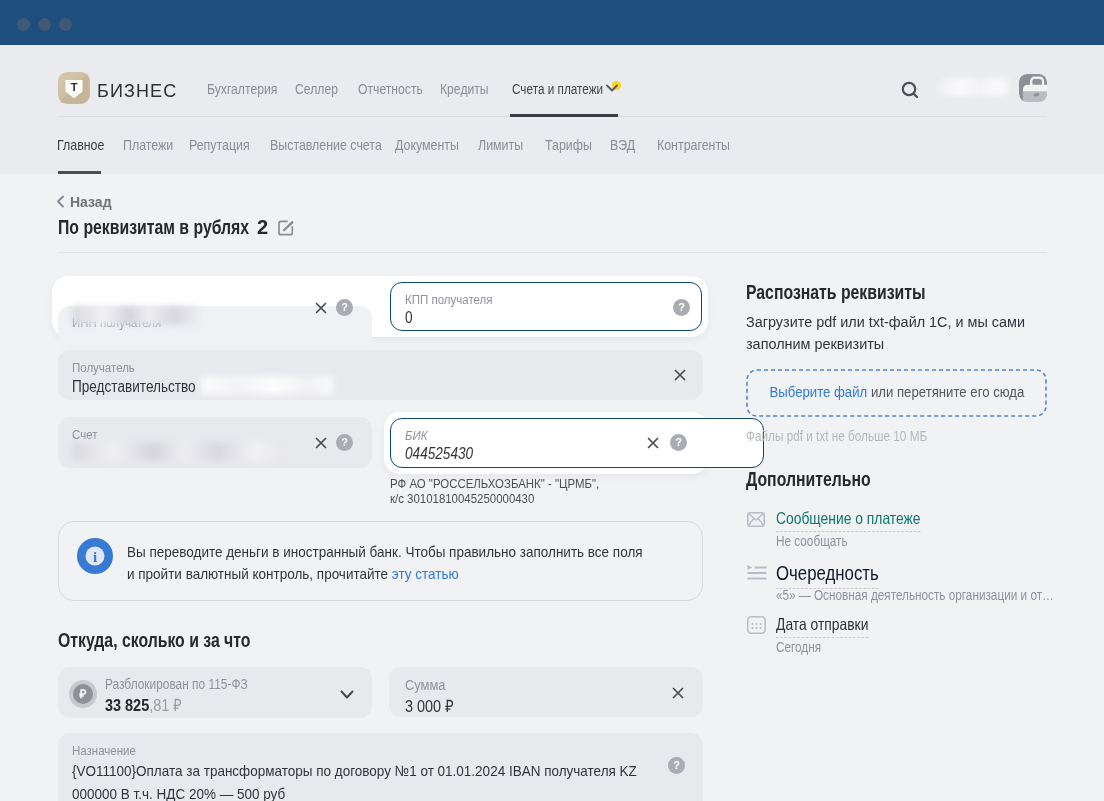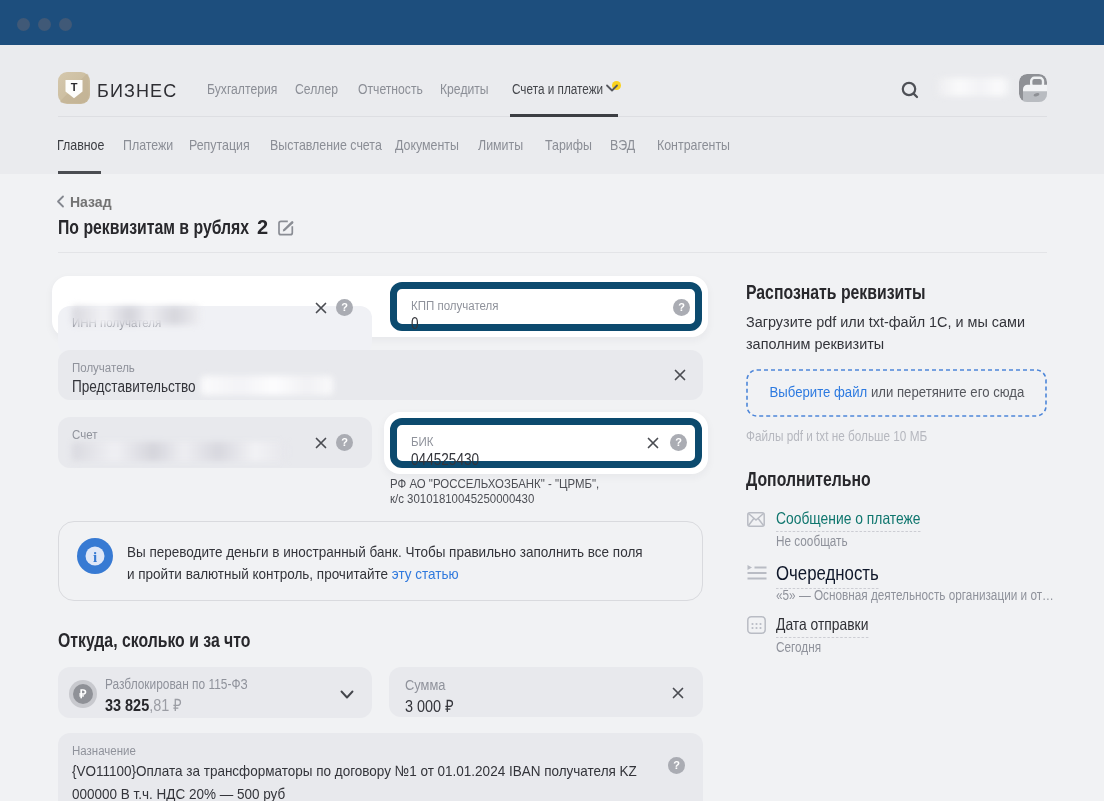--- a/index.html
+++ b/index.html
@@ -10,21 +10,21 @@
   .header { left:0; top:45px; width:1104px; height:129px; background:#eaebee; }
   .nav1 { font-size:14px; color:#8b8e96; top:36px; white-space:nowrap; transform:scaleX(.87); transform-origin:0 0; }
   .nav1.active { color:#44464b; transform:scaleX(.84); }
   .nav2 { font-size:14.5px; color:#8b8e96; top:92px; white-space:nowrap; transform:scaleX(.855); transform-origin:0 0; }
   .nav2.active { color:#3c3e43; }
   .hr { height:1px; background:#dddee2; }
   .field { position:absolute; border-radius:12px; background:#e8e9ed; }
   .field .lbl { position:absolute; left:14px; top:10px; font-size:12.5px; color:#8f929b; white-space:nowrap; transform:scaleX(.92); transform-origin:0 0; }
   .field .val { position:absolute; left:14px; top:26px; font-size:16px; color:#33343a; white-space:nowrap; transform:scaleX(.85); transform-origin:0 0; }
   .wrap { position:absolute; background:#fff; border-radius:16px; box-shadow:0 3px 8px rgba(40,45,60,0.05); }
-  .whitefield { background:#fff; border:7px solid #0c4a6e; }
+  .whitefield { background:#fff; border:1px solid #0c4a6e; }
   .innerfield { background:#f0f1f5; }
   .xicon { position:absolute; width:16px; height:16px; }
   .qicon { position:absolute; width:17px; height:17px; }
   .blur { position:absolute; filter:blur(3px); border-radius:4px; }
   .h20 { font-size:20px; font-weight:bold; color:#28282c; white-space:nowrap; transform:scaleX(.79); transform-origin:0 50%; }
   .side-sub { font-size:14px; color:#8f929b; white-space:nowrap; transform:scaleX(.84); transform-origin:0 0; }
   .dotted { border-bottom:1.5px dashed #c9cad0; padding-bottom:3px; display:inline-block; transform:scaleX(.84); transform-origin:0 100%; }
 </style></head>
 <body>
 <div class="abs topbar">
@@ -142,21 +142,21 @@
 </div>
 <div class="blur" style="left:72px; top:442px; width:215px; height:19px; background:linear-gradient(90deg,#d9d9df 0%,#f0f0f4 20%,#d4d4db 38%,#eeeef2 52%,#d7d7de 68%,#f2f2f5 85%,#e6e6eb 100%);"></div>
 <svg class="xicon" style="left:313px; top:435px" width="16" height="16" viewBox="0 0 16 16">
   <path d="M3.5 3.5 L12.5 12.5 M12.5 3.5 L3.5 12.5" stroke="#4a4c52" stroke-width="1.7" stroke-linecap="round"></path>
 </svg>
 <svg class="qicon" style="left:336px; top:434px" width="17" height="17" viewBox="0 0 17 17">
   <circle cx="8.5" cy="8.5" r="8.5" fill="#aaacb3"></circle>
   <text x="8.5" y="12.4" font-size="11" font-weight="bold" fill="#fff" text-anchor="middle" font-family="Liberation Sans">?</text>
 </svg>
 <div class="wrap" style="left:384px; top:412px; width:324px; height:62px;"></div>
-<div class="field whitefield" style="left:390px; top:418px; width:312px; height:50px;">
+<div class="field whitefield" style="left:390px; top:418px; width:374px; height:50px;font-style:italic;">
   <div class="lbl">БИК</div>
   <div class="val">044525430</div>
 </div>
 <svg class="xicon" style="left:645px; top:435px" width="16" height="16" viewBox="0 0 16 16">
   <path d="M3.5 3.5 L12.5 12.5 M12.5 3.5 L3.5 12.5" stroke="#4a4c52" stroke-width="1.7" stroke-linecap="round"></path>
 </svg>
 <svg class="qicon" style="left:670px; top:434px" width="17" height="17" viewBox="0 0 17 17">
   <circle cx="8.5" cy="8.5" r="8.5" fill="#aaacb3"></circle>
   <text x="8.5" y="12.4" font-size="11" font-weight="bold" fill="#fff" text-anchor="middle" font-family="Liberation Sans">?</text>
 </svg>

